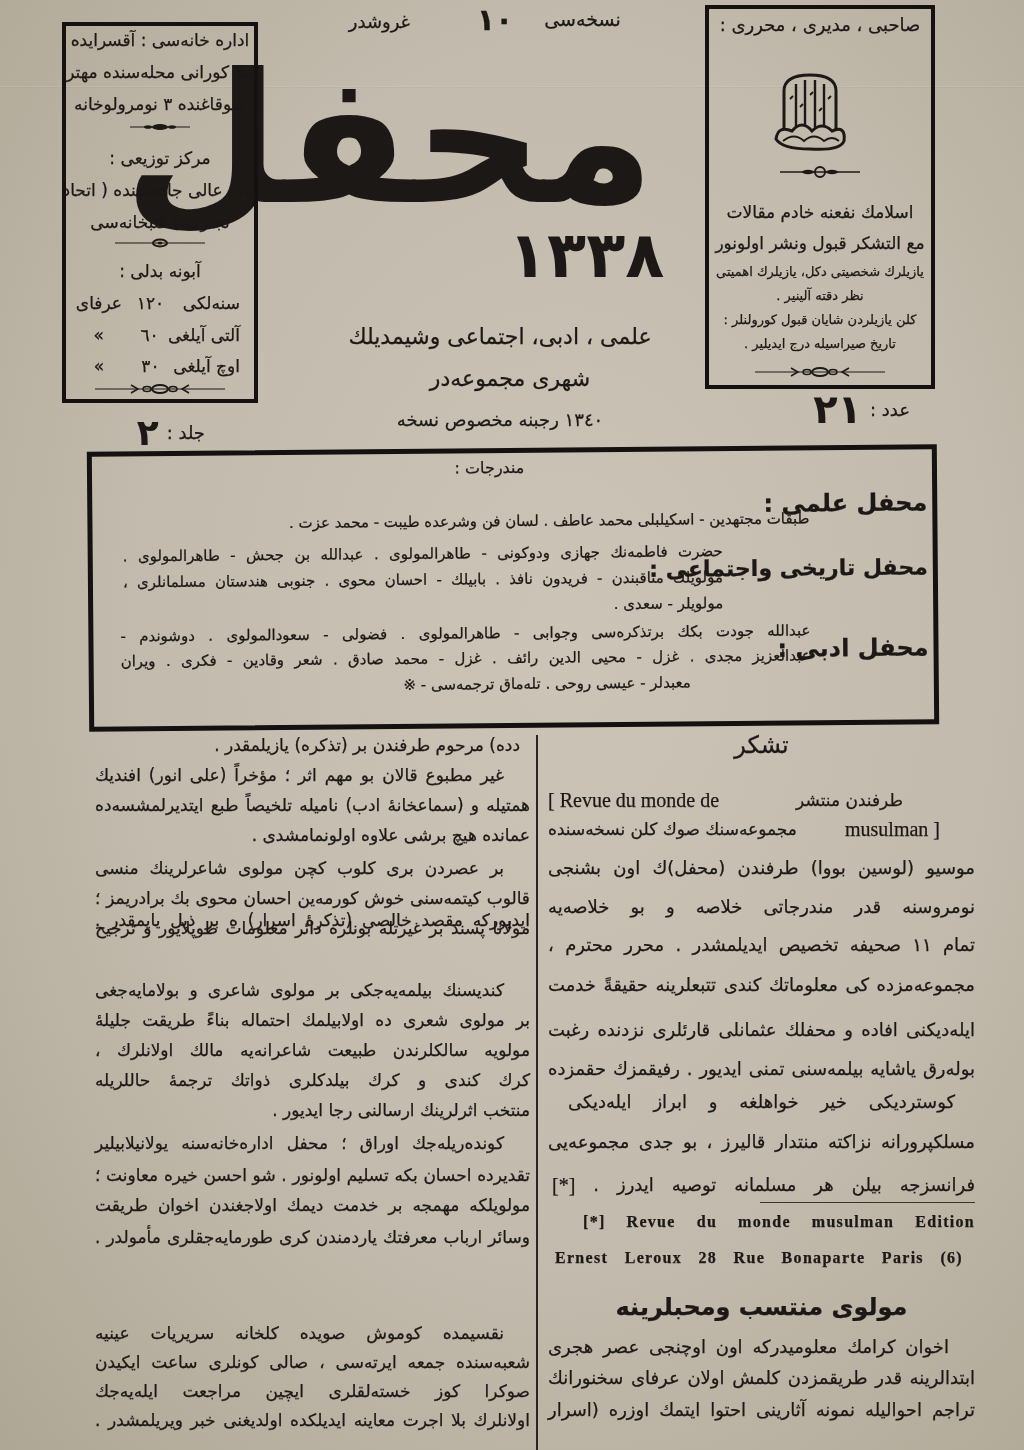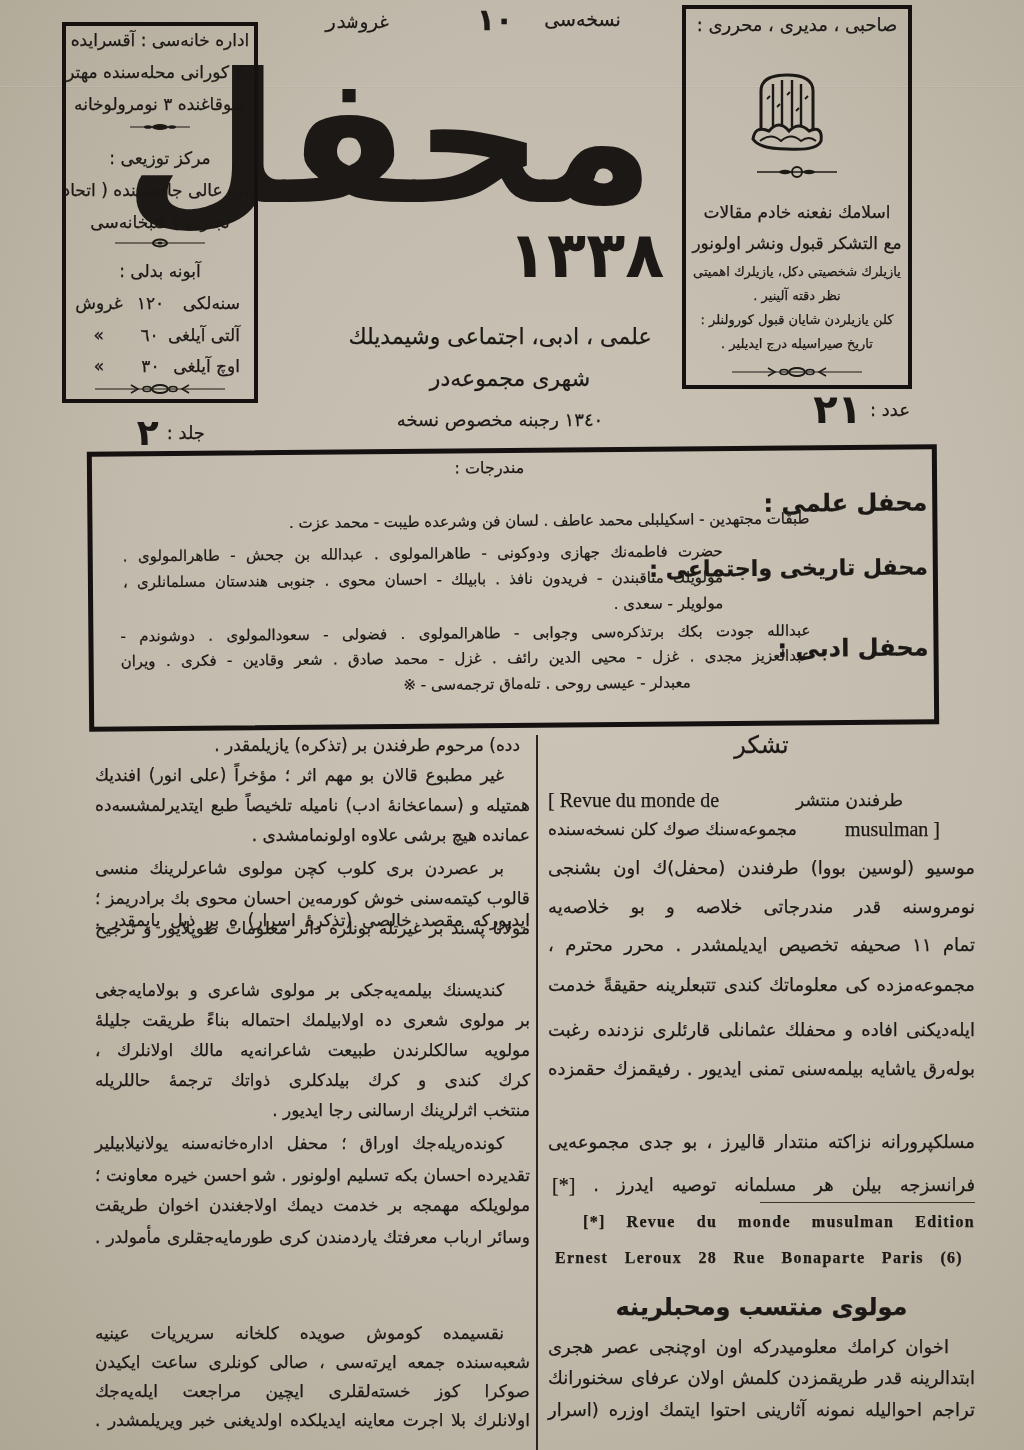--- a/index.html
+++ b/index.html
@@ -25,21 +25,21 @@
 </style>
 </head>
 <body>
 
 <div>
 
   <div class="crease"></div>
 
   <div class="abs rtl ink" style="left:540px;top:8px;width:85px;text-align:center;font-size:19px;">نسخه‌سی</div>
   <div class="abs ink" style="left:468px;top:2px;width:54px;text-align:center;font-size:30px;font-weight:bold;">١٠</div>
-  <div class="abs rtl ink" style="left:325px;top:11px;width:85px;text-align:left;font-size:18px;font-family:Liberation Mono, monospace;">غروشدر</div>
+  <div class="abs rtl ink" style="left:325px;top:11px;width:85px;text-align:right;font-size:18px;">غروشدر</div>
 
   <div class="abs rtl" style="left:345px;top:40px;width:310px;height:230px;text-align:center;font-size:180px;line-height:200px;font-weight:bold;white-space:nowrap;">محفل</div>
   <div class="abs" style="left:508px;top:220px;width:145px;height:70px;text-align:center;font-size:64px;line-height:70px;font-weight:bold;direction:ltr;">١٣٣٨</div>
 
   <div class="abs rtl ink" style="left:340px;top:320px;width:320px;height:34px;line-height:34px;text-align:center;font-size:22px;white-space:nowrap;">علمی ، ادبی، اجتماعی وشيمديلك</div>
   <div class="abs rtl ink" style="left:350px;top:362px;width:320px;height:34px;line-height:34px;text-align:center;font-size:22px;white-space:nowrap;">شهری مجموعه‌در</div>
   <div class="abs rtl ink" style="left:340px;top:406px;width:320px;height:28px;line-height:28px;text-align:center;font-size:18px;white-space:nowrap;">١٣٤٠ رجبنه مخصوص نسخه</div>
 
   <div class="abs rtl" style="left:795px;top:386px;width:115px;height:46px;display:flex;align-items:center;gap:8px;">
     <span class="ink" style="font-size:18px;">عدد :</span>
@@ -71,21 +71,21 @@
           <line x1="0" y1="5" x2="90" y2="5" stroke="#1c1815" stroke-width="1.2"></line>
           <ellipse cx="45" cy="5" rx="7" ry="3.5" fill="none" stroke="#1c1815" stroke-width="2"></ellipse>
           <ellipse cx="45" cy="5" rx="2.5" ry="1.5" fill="#1c1815"></ellipse>
         </svg>
     </div>
     <div class="bl" style="top:231px;height:28px;line-height:28px;font-size:17px;">آبونه بدلی :</div>
 
     <div class="abs rtl" style="left:0;top:263px;width:100%;height:28px;line-height:28px;font-size:17px;display:flex;padding-right:14px;box-sizing:border-box;">
       <span style="width:84px;text-align:right;white-space:nowrap;">سنه‌لكی</span>
       <span style="width:44px;text-align:center;">١٢٠</span>
-      <span style="width:78px;text-align:center;">غروش</span>
+      <span style="width:78px;text-align:center;">عرفای</span>
     </div>
     <div class="abs rtl" style="left:0;top:295px;width:100%;height:28px;line-height:28px;font-size:17px;display:flex;padding-right:14px;box-sizing:border-box;">
       <span style="width:84px;text-align:right;white-space:nowrap;">آلتی آيلغی</span>
       <span style="width:44px;text-align:center;">٦٠</span>
       <span style="width:78px;text-align:center;">»</span>
     </div>
     <div class="abs rtl" style="left:0;top:326px;width:100%;height:28px;line-height:28px;font-size:17px;display:flex;padding-right:14px;box-sizing:border-box;">
       <span style="width:84px;text-align:right;white-space:nowrap;">اوچ آيلغی</span>
       <span style="width:44px;text-align:center;">٣٠</span>
       <span style="width:78px;text-align:center;">»</span>
@@ -95,21 +95,21 @@
           <line x1="0" y1="6" x2="130" y2="6" stroke="#1c1815" stroke-width="1.2"></line>
           <path d="M36 2 L43 6 L36 10" fill="none" stroke="#1c1815" stroke-width="1.5"></path>
           <path d="M94 2 L87 6 L94 10" fill="none" stroke="#1c1815" stroke-width="1.5"></path>
           <ellipse cx="65" cy="6" rx="8" ry="4" fill="none" stroke="#1c1815" stroke-width="2"></ellipse>
           <ellipse cx="52" cy="6" rx="4" ry="2.5" fill="none" stroke="#1c1815" stroke-width="1.5"></ellipse>
           <ellipse cx="78" cy="6" rx="4" ry="2.5" fill="none" stroke="#1c1815" stroke-width="1.5"></ellipse>
         </svg>
     </div>
   </div>
 
-  <div class="box ink" style="left:682px;top:5px;width:230px;height:384px;">
+  <div class="box ink" style="left:705px;top:5px;width:230px;height:384px;">
     <div class="bl" style="top:2px;height:28px;line-height:28px;font-size:18px;">صاحبی ، مديری ، محرری :</div>
     <div class="abs" style="left:61px;top:60px;width:80px;height:85px;">
       <svg width="80" height="85" viewBox="0 0 80 85">
         <path d="M14 60 V22 Q14 6 40 6 Q66 6 66 22 V60" fill="none" stroke="#1c1815" stroke-width="3"></path>
         <path d="M26 58 V15 M35 58 V11 M45 58 V11 M54 58 V15" stroke="#1c1815" stroke-width="2.4"></path>
         <path d="M20 30 l3 -3 M30 38 l3 -3 M40 26 l3 -3 M49 42 l3 -3 M58 30 l3 -3" stroke="#1c1815" stroke-width="1.8"></path>
         <path d="M6 70 Q8 56 22 62 Q32 50 42 62 Q52 52 62 62 Q76 56 74 72 Q70 82 40 80 Q12 80 6 70 Z" fill="none" stroke="#1c1815" stroke-width="3"></path>
         <path d="M13 72 Q24 63 34 72 Q44 63 54 72 Q62 66 69 72" fill="none" stroke="#1c1815" stroke-width="2"></path>
       </svg>
     </div>
@@ -194,20 +194,21 @@
       <span class="ltr latin" style="font-size:20px;">musulman ]</span>
       <span style="font-size:17px;">مجموعه‌سنك صوك كلن نسخه‌سنده</span>
     </div>
 
     <div class="ln j" style="top:853px;font-size:18px;">موسيو (لوسين بووا) طرفندن (محفل)ك اون بشنجی</div>
     <div class="ln j" style="top:892px;font-size:18px;">نومروسنه قدر مندرجاتی خلاصه و بو خلاصه‌يه</div>
     <div class="ln j" style="top:930px;font-size:18px;">تمام ١١ صحيفه تخصيص ايديلمشدر . محرر محترم ،</div>
     <div class="ln j" style="top:970px;font-size:18px;">مجموعه‌مزده كی معلوماتك كندی تتبعلرينه حقيقةً خدمت</div>
     <div class="ln j" style="top:1015px;font-size:18px;">ايله‌ديكنی افاده و محفلك عثمانلی قارئلری نزدنده رغبت</div>
     <div class="ln j" style="top:1054px;font-size:18px;">بوله‌رق ياشايه بيلمه‌سنی تمنی ايديور . رفيقمزك حقمزده</div>
+    <div class="ln j" style="top:1087px;font-size:18px;padding-right:20px;padding-left:20px;">كوستردیكی خير خواهلغه و ابراز ايله‌ديكی</div>
     <div class="ln j" style="top:1127px;font-size:18px;">مسلكپرورانه نزاكته منتدار قاليرز ، بو جدی مجموعه‌يی</div>
     <div class="ln" style="top:1170px;font-size:18px;display:flex;justify-content:space-between;">
       <span class="j" style="flex:1;">فرانسزجه بيلن هر مسلمانه توصيه ايدرز .</span>
       <span class="ltr latin" style="font-size:20px;margin-right:18px;margin-left:4px;">[*]</span>
     </div>
 
     <div class="abs" style="left:212px;top:1202px;width:215px;height:1px;background:#3a332c;"></div>
 
     <div class="abs latin" style="left:35px;top:1208px;width:392px;height:28px;line-height:28px;font-size:16px;font-weight:bold;letter-spacing:1.3px;white-space:nowrap;direction:ltr;text-align:justify;text-align-last:justify;">[*] Revue du monde musulman Edition</div>
     <div class="abs latin" style="left:7px;top:1244px;width:408px;height:28px;line-height:28px;font-size:16px;font-weight:bold;letter-spacing:1.3px;white-space:nowrap;direction:ltr;text-align:justify;text-align-last:justify;">Ernest Leroux 28 Rue Bonaparte Paris (6)</div>

